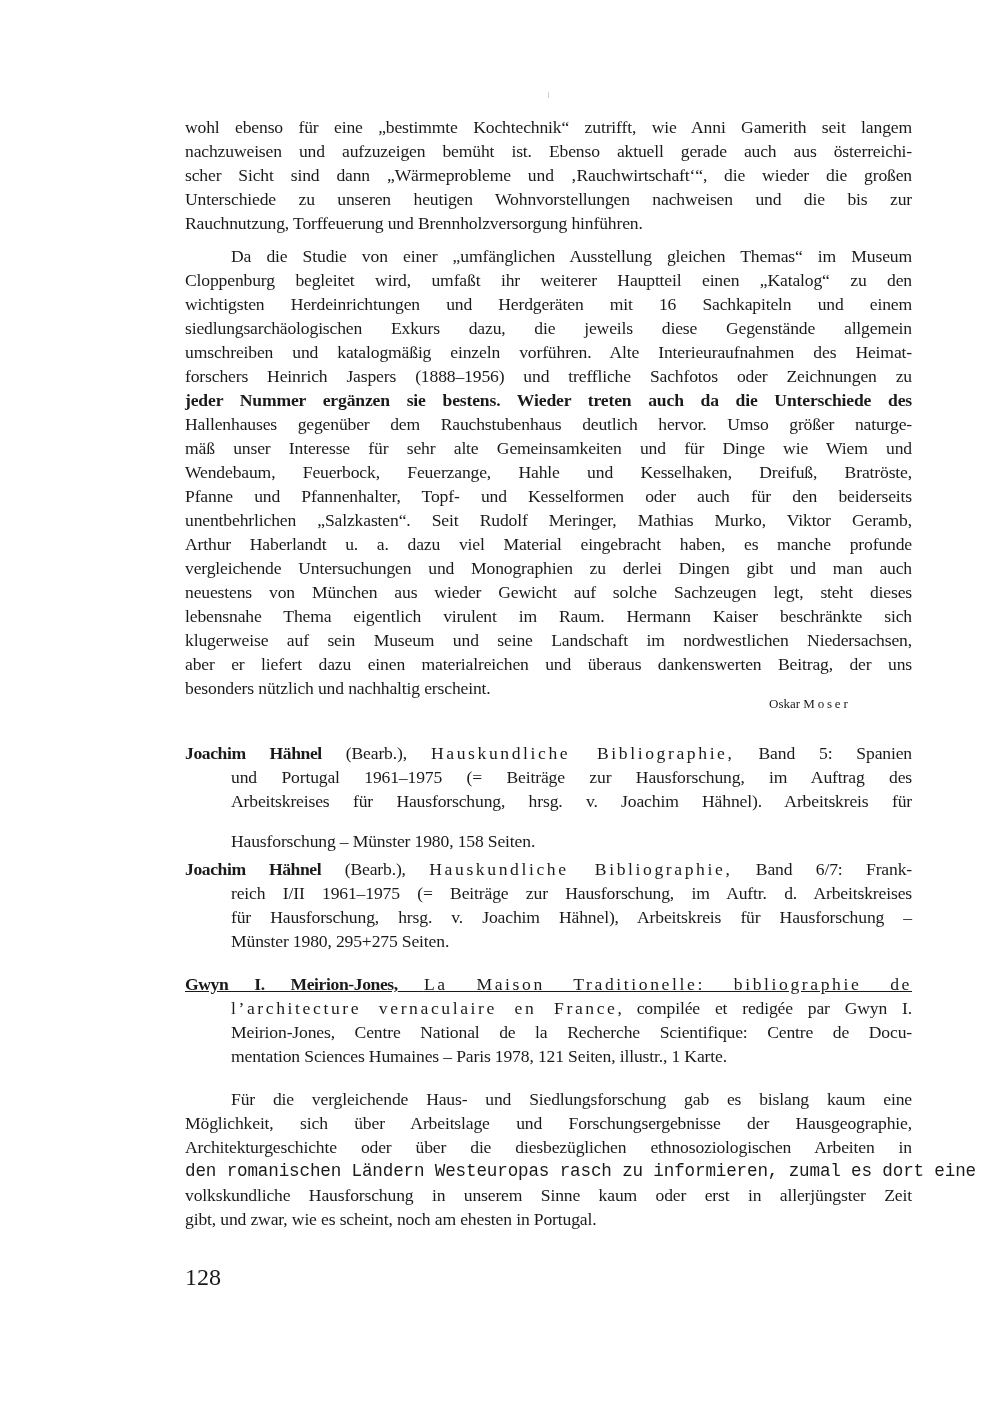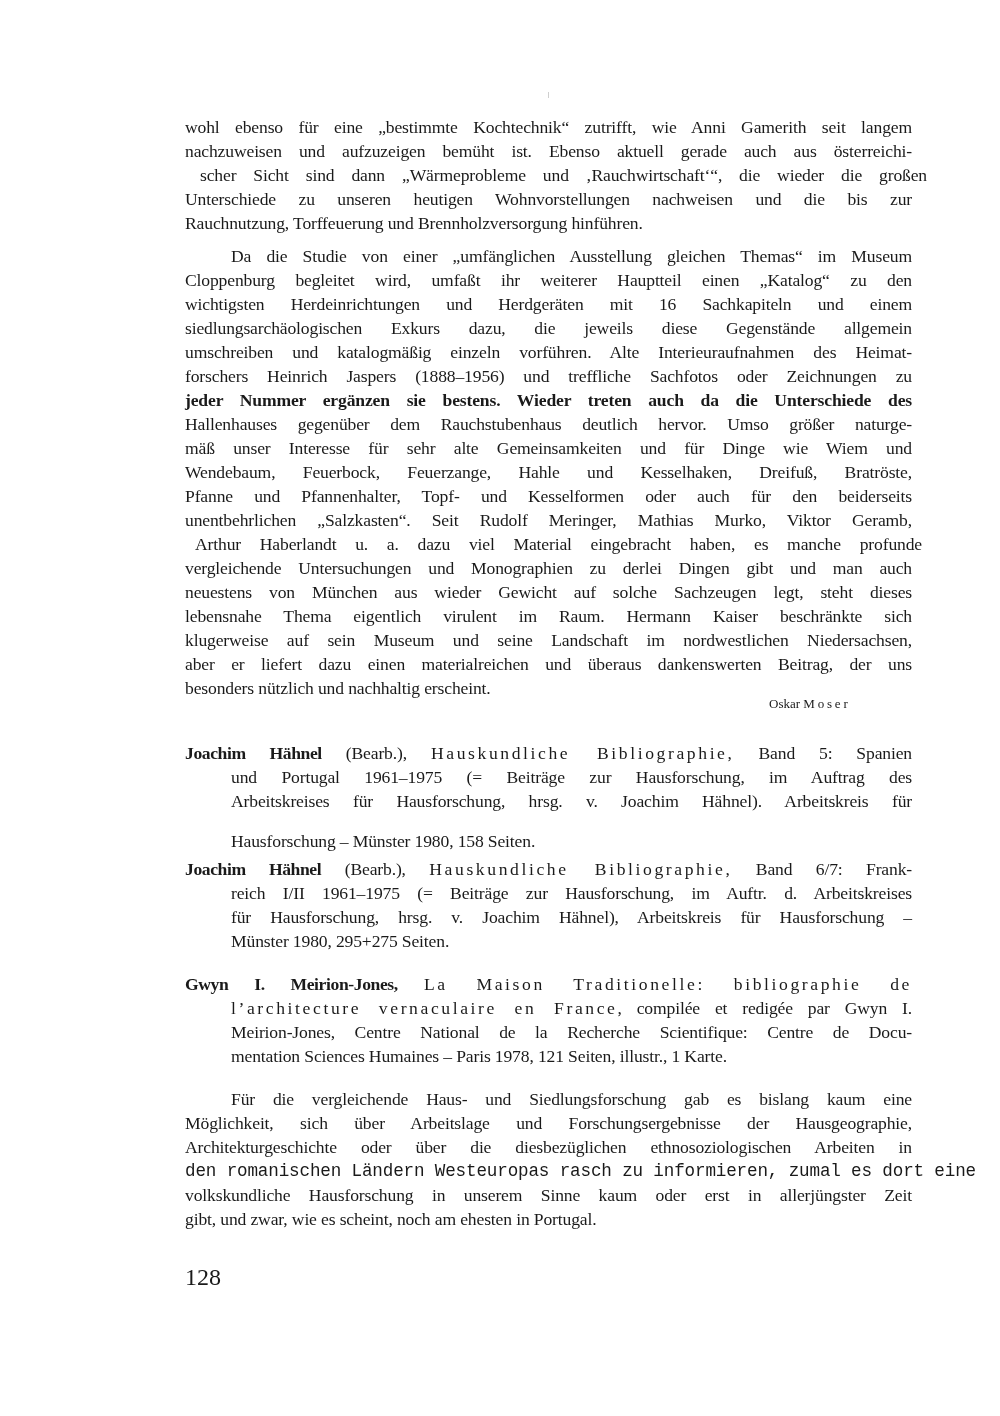--- a/index.html
+++ b/index.html
@@ -40,39 +40,39 @@
 </head>
 <body>
 
 <div class="page">
 
   <span class="speck" style="left:548px; top:80px;"></span>
 
   <div>
     <div class="line" style="top:103px;">wohl ebenso für eine „bestimmte Kochtechnik“ zutrifft, wie Anni Gamerith seit langem</div>
     <div class="line" style="top:127px;">nachzuweisen und aufzuzeigen bemüht ist. Ebenso aktuell gerade auch aus österreichi-</div>
-    <div class="line" style="top:151px;margin-left:15px;">scher Sicht sind dann „Wärmeprobleme und ‚Rauchwirtschaft‘“, die wieder die großen</div>
+    <div class="line" style="top:151px;">scher Sicht sind dann „Wärmeprobleme und ‚Rauchwirtschaft‘“, die wieder die großen</div>
     <div class="line" style="top:175px;">Unterschiede zu unseren heutigen Wohnvorstellungen nachweisen und die bis zur</div>
     <div class="line last" style="top:199px;">Rauchnutzung, Torffeuerung und Brennholzversorgung hinführen.</div>
   </div>
 
   <div>
     <div class="line indent" style="top:232px;">Da die Studie von einer „umfänglichen Ausstellung gleichen Themas“ im Museum</div>
     <div class="line" style="top:256px;">Cloppenburg begleitet wird, umfaßt ihr weiterer Hauptteil einen „Katalog“ zu den</div>
     <div class="line" style="top:280px;">wichtigsten Herdeinrichtungen und Herdgeräten mit 16 Sachkapiteln und einem</div>
     <div class="line" style="top:304px;">siedlungsarchäologischen Exkurs dazu, die jeweils diese Gegenstände allgemein</div>
     <div class="line" style="top:328px;">umschreiben und katalogmäßig einzeln vorführen. Alte Interieuraufnahmen des Heimat-</div>
     <div class="line" style="top:352px;">forschers Heinrich Jaspers (1888–1956) und treffliche Sachfotos oder Zeichnungen zu</div>
     <div class="line" style="top:376px;font-weight:bold;">jeder Nummer ergänzen sie bestens. Wieder treten auch da die Unterschiede des</div>
     <div class="line" style="top:400px;">Hallenhauses gegenüber dem Rauchstubenhaus deutlich hervor. Umso größer naturge-</div>
     <div class="line" style="top:424px;">mäß unser Interesse für sehr alte Gemeinsamkeiten und für Dinge wie Wiem und</div>
     <div class="line" style="top:448px;">Wendebaum, Feuerbock, Feuerzange, Hahle und Kesselhaken, Dreifuß, Bratröste,</div>
     <div class="line" style="top:472px;">Pfanne und Pfannenhalter, Topf- und Kesselformen oder auch für den beiderseits</div>
     <div class="line" style="top:496px;">unentbehrlichen „Salzkasten“. Seit Rudolf Meringer, Mathias Murko, Viktor Geramb,</div>
-    <div class="line" style="top:520px;margin-left:10px;">Arthur Haberlandt u. a. dazu viel Material eingebracht haben, es manche profunde</div>
+    <div class="line" style="top:520px;">Arthur Haberlandt u. a. dazu viel Material eingebracht haben, es manche profunde</div>
     <div class="line" style="top:544px;">vergleichende Untersuchungen und Monographien zu derlei Dingen gibt und man auch</div>
     <div class="line" style="top:568px;">neuestens von München aus wieder Gewicht auf solche Sachzeugen legt, steht dieses</div>
     <div class="line" style="top:592px;">lebensnahe Thema eigentlich virulent im Raum. Hermann Kaiser beschränkte sich</div>
     <div class="line" style="top:616px;">klugerweise auf sein Museum und seine Landschaft im nordwestlichen Niedersachsen,</div>
     <div class="line" style="top:640px;">aber er liefert dazu einen materialreichen und überaus dankenswerten Beitrag, der uns</div>
     <div class="line last" style="top:664px;">besonders nützlich und nachhaltig erscheint.</div>
   </div>
 
   <div class="signature">
     <span>Oskar</span>
@@ -91,21 +91,21 @@
   <div>
     <div class="line first-hang" style="top:845px;">
       <span class="author">Joachim Hähnel</span><span> (Bearb.), </span><span class="spaced">Hauskundliche Bibliographie,</span><span> Band 6/7: Frank-</span>
     </div>
     <div class="line hang" style="top:869px;">reich I/II 1961–1975 (= Beiträge zur Hausforschung, im Auftr. d. Arbeitskreises</div>
     <div class="line hang" style="top:893px;">für Hausforschung, hrsg. v. Joachim Hähnel), Arbeitskreis für Hausforschung –</div>
     <div class="line hang last" style="top:917px;">Münster 1980, 295+275 Seiten.</div>
   </div>
 
   <div>
-    <div class="line first-hang" style="top:960px;">
+    <div class="line first-hang" style="top:960px;text-decoration:underline;">
       <span class="author">Gwyn I. Meirion-Jones,</span><span> </span><span class="spaced">La Maison Traditionelle: bibliographie de</span>
     </div>
     <div class="line hang" style="top:984px;">
       <span class="spaced">l’architecture vernaculaire en France</span><span>, compilée et redigée par Gwyn I.</span>
     </div>
     <div class="line hang" style="top:1008px;">Meirion-Jones, Centre National de la Recherche Scientifique: Centre de Docu-</div>
     <div class="line hang last" style="top:1032px;">mentation Sciences Humaines – Paris 1978, 121 Seiten, illustr., 1 Karte.</div>
   </div>
 
   <div>

